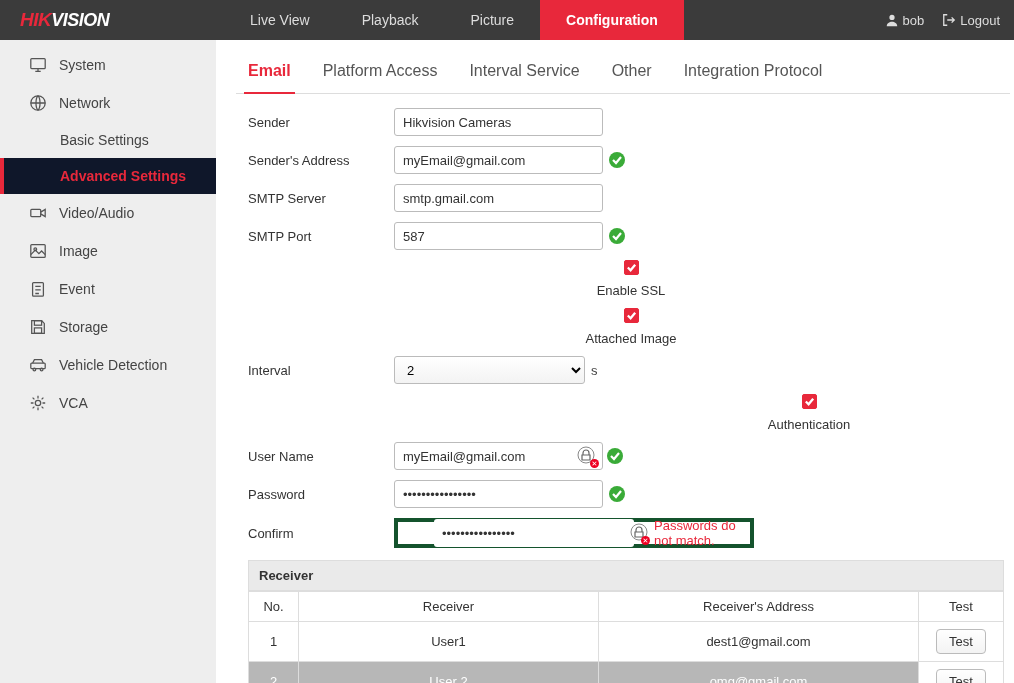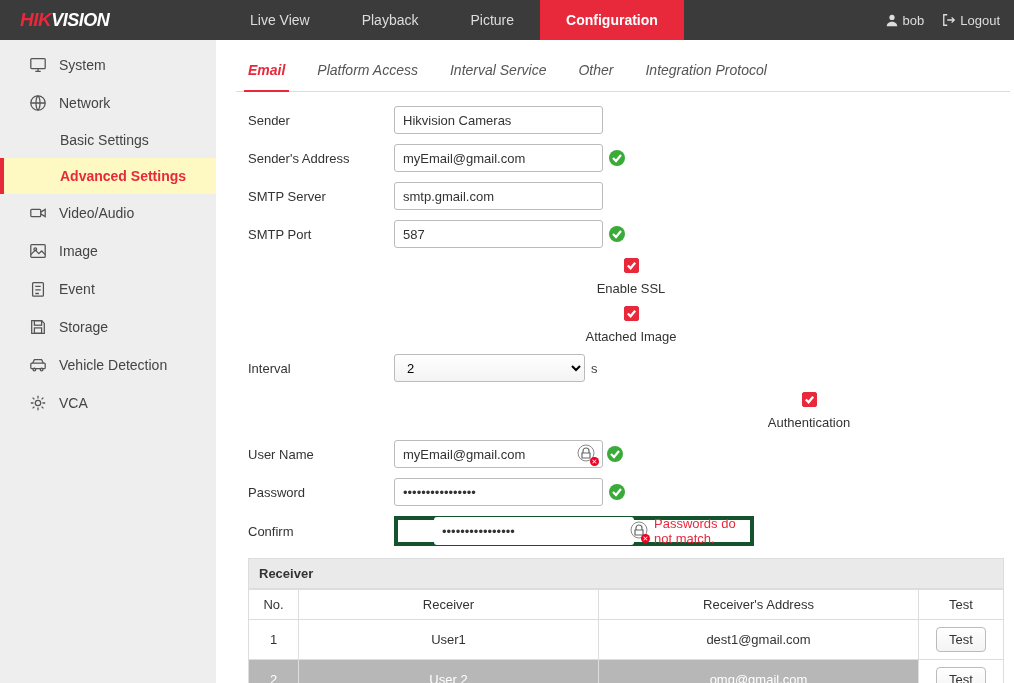--- a/index.html
+++ b/index.html
@@ -13,27 +13,27 @@
   .topnav-item { padding: 0 26px; color: #ddd; display: flex; align-items: center; cursor: pointer; font-size: 14px;}
   .topnav-item.active { background: #e8283b; color: #fff; font-weight: bold; }
   .top-right { display: flex; align-items: center; color: #ddd; padding-right: 14px; gap: 18px; font-size: 13px;}
   .top-right .user svg, .top-right .logout svg { width: 14px; height: 14px; fill: #ddd; vertical-align: -2px; margin-right: 4px;}
   .top-right .logout { cursor: pointer; text-align: right; }
 
   .body-wrap { display: flex; }
   .sidebar { width: 216px; background: #eee; min-height: 643px; padding-top: 6px;}
   .side-item { padding: 10px 29px; display: flex; align-items: center; gap: 12px; color: #444; cursor: pointer; font-size: 14px;}
   .side-item.sub { padding-left: 60px; font-size: 14px;}
-  .side-item.active { color: #e8283b; font-weight: bold; border-left: 4px solid #e8283b; background: #fef9c3; padding-left: 56px;}
+  .side-item.active { color: #e8283b; font-weight: bold; border-left: 4px solid #e8283b; background: #0f172a; padding-left: 56px;}
   .side-icon { width: 18px; height: 18px; display: inline-flex; align-items: center; justify-content: center; }
   .side-icon svg { width: 18px; height: 18px; fill: none; stroke: #555; stroke-width: 1.4; }
 
   .main { flex: 1; padding: 0 0 20px 20px; background: #fff;}
   .subtabs { display: flex; gap: 24px; border-bottom: 1px solid #ddd; padding: 0 8px; margin-top: 4px; margin-right: 4px;}
-  .subtab { padding: 18px 4px 12px 4px; color: #555; cursor: pointer; font-size: 14px; font-style: italic;}
+  .subtab { padding: 18px 4px 12px 4px; color: #555; cursor: pointer; font-size: 16px;}
   .subtab.active { color: #e8283b; font-weight: bold; border-bottom: 2px solid #e8283b; margin-bottom: -1px; }
 
   .form { padding: 14px 0 0 12px; }
   .row { display: flex; align-items: center; margin-bottom: 10px; }
   .row .label { width: 146px; color: #333; font-size: 13px;}
   .text-input { width: 209px; height: 28px; border: 1px solid #bbb; border-radius: 3px; padding: 0 8px; font-size: 13px; background: #fff; color:#333;}
   .status-ok { width: 16px; height: 16px; margin-left: 6px; }
   .status-ok svg circle { fill:#3aab38;}
   .status-ok svg path { stroke:#fff; stroke-width:2.2; fill:none;}
   .select { width: 191px; height: 28px; border: 1px solid #bbb; border-radius: 3px; background: linear-gradient(#fff,#f3f3f3); padding: 0 8px; font-size:13px;}

